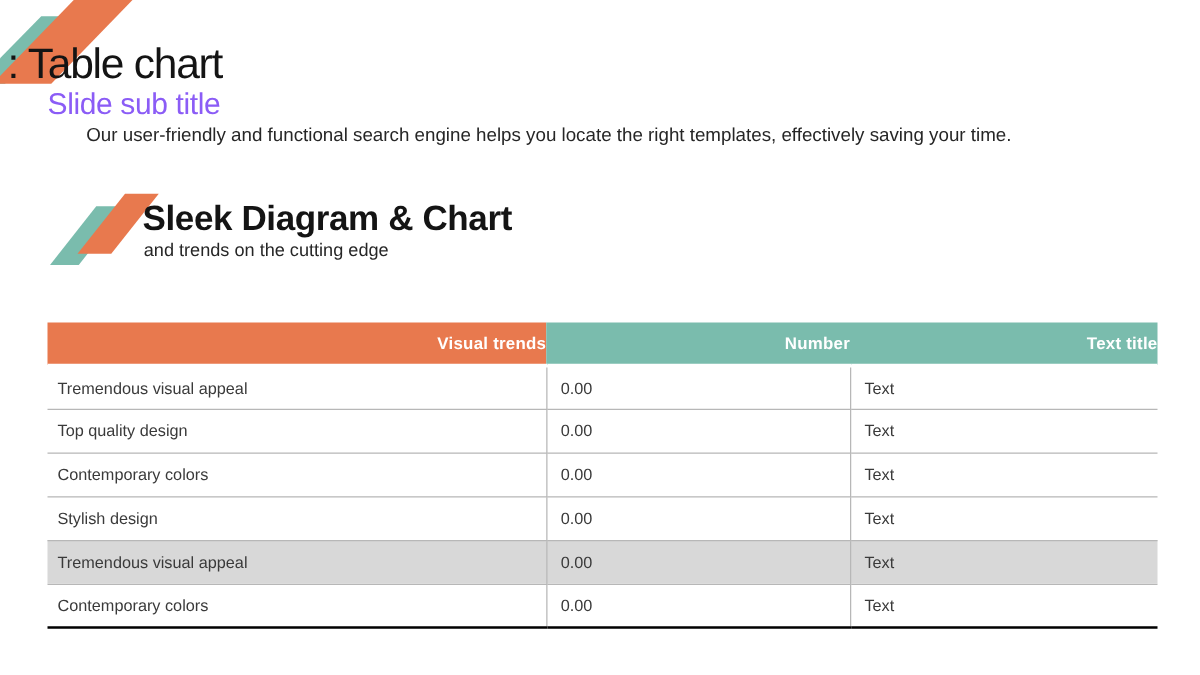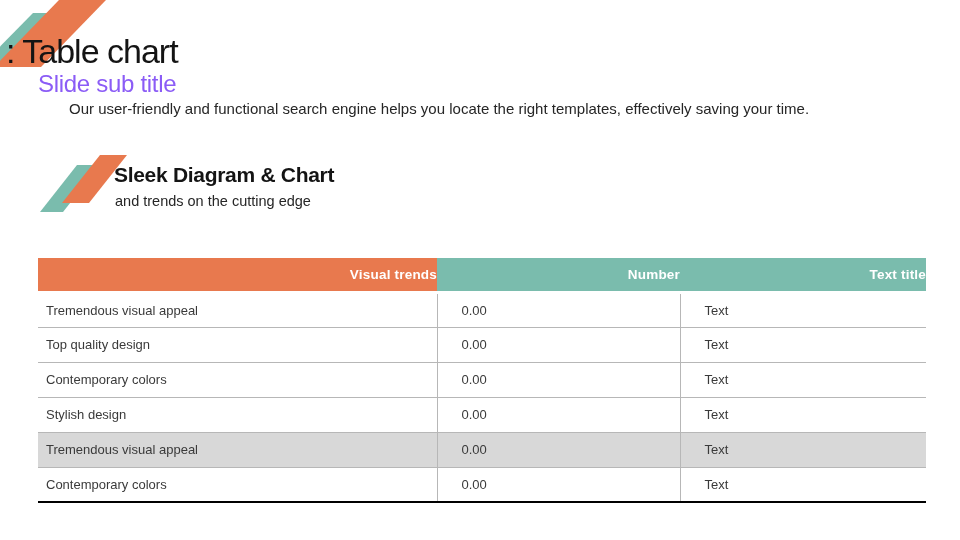--- a/index.html
+++ b/index.html
@@ -25,21 +25,21 @@
     color: #8b5cf6; line-height: 28px; white-space: nowrap;
   }
   .slide-description {
     position: absolute; left: 38px; top: 99px;
     font-size: 15px; font-weight: 400; color: #262626;
     line-height: 20px; white-space: nowrap; margin-left: 31px;
   }
   .section-icon { position: absolute; left: 36px; top: 152px; }
   .section-heading {
     position: absolute; left: 114px; top: 162px;
-    font-size: 21px; font-weight: 700; letter-spacing: -0.3px;
+    font-size: 28px; font-weight: 700; letter-spacing: -0.3px;
     color: #141414; line-height: 26px; white-space: nowrap;
   }
   .section-description {
     position: absolute; left: 115px; top: 192px;
     font-size: 14.5px; color: #262626; line-height: 18.5px;
   }
   .data-table {
     position: absolute; left: 38px; top: 258px;
     width: 888px;
     border-collapse: collapse; table-layout: fixed;
@@ -50,21 +50,21 @@
   .data-table col.c3 { width: 246px; }
   .data-table th {
     height: 34px; text-align: right; vertical-align: middle;
     color: #ffffff; font-size: 13.5px; font-weight: 700;
     letter-spacing: 0.2px;
     border-bottom: 3px solid #ffffff;
     padding: 0 0 0 8px;
   }
   .data-table th.th-orange { background: #E8794E; }
   .data-table th.th-teal   { background: #7ABCAD; }
-  .data-table th.pad-lg, .data-table td.pad-lg { padding-left: 24px; }
+  .data-table th.pad-lg, .data-table td.pad-lg { padding-left: 11px; }
   .data-table td {
     height: 35px; vertical-align: middle;
     padding: 0 0 0 8px;
     border-bottom: 1px solid #b7b7b7;
     background: #ffffff;
   }
   .data-table td:nth-child(1), .data-table td:nth-child(2) {
     border-right: 1px solid #b7b7b7;
   }
   .data-table tr.highlight td { background: #D8D8D8; }

